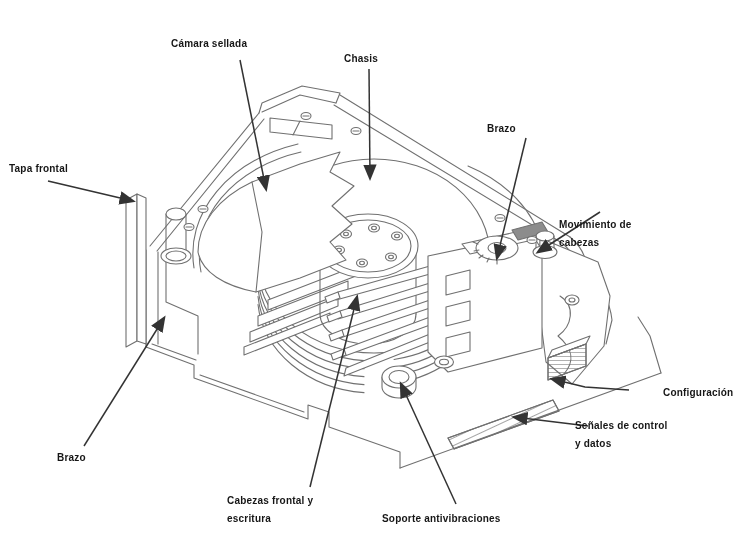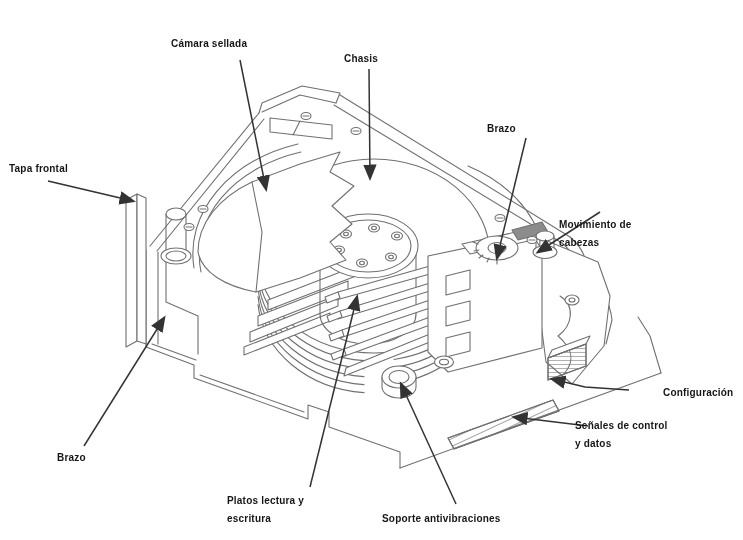--- a/index.html
+++ b/index.html
@@ -190,20 +190,20 @@
   </svg>
 
   <div id="labels-layer">
       <div class="diagram-label" style="left: 171px; top: 35px;">Cámara sellada</div>
       <div class="diagram-label" style="left: 344px; top: 50px;">Chasis</div>
       <div class="diagram-label" style="left: 487px; top: 120px;">Brazo</div>
       <div class="diagram-label" style="left: 559px; top: 172px; margin-top: 44px;">Movimiento de
 cabezas</div>
       <div class="diagram-label" style="left: 9px; top: 160px; text-align: center;">Tapa frontal</div>
       <div class="diagram-label" style="left: 57px; top: 449px;">Brazo</div>
-      <div class="diagram-label" style="left: 227px; top: 492px;">Platos lectura y
+      <div class="diagram-label" style="left: 227px; top: 492px;">Cabezas frontal y
 escritura</div>
       <div class="diagram-label" style="left: 382px; top: 510px;">Soporte antivibraciones</div>
       <div class="diagram-label" style="left: 575px; top: 417px;">Señales de control
 y datos</div>
       <div class="diagram-label" style="left: 631px; top: 384px; margin-left: 32px;">Configuración</div>
     </div>
 </div>
 
 </body></html>

